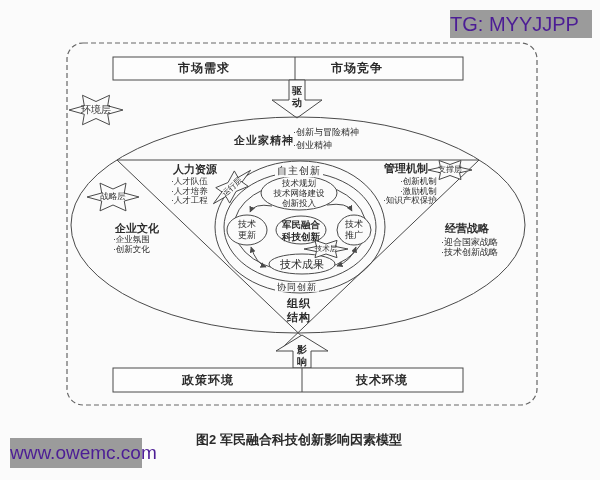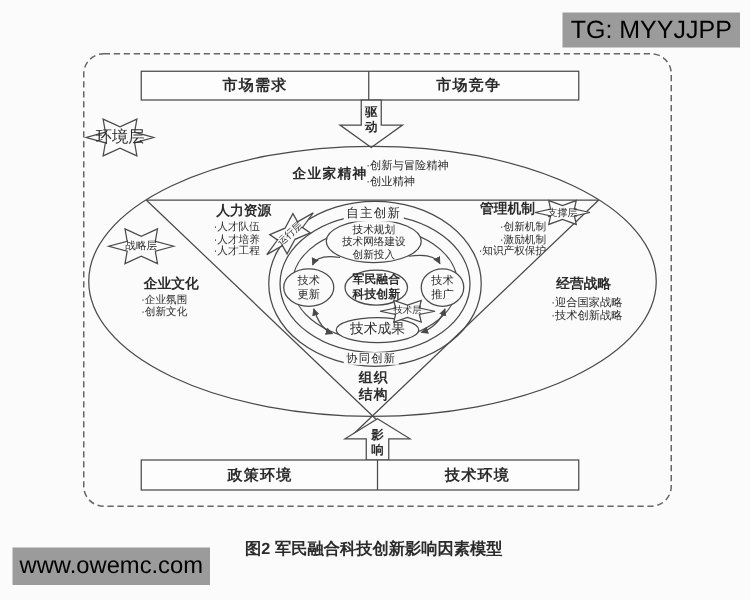--- a/index.html
+++ b/index.html
@@ -11,22 +11,22 @@
   }
   svg{position:absolute;left:0;top:0;z-index:1;}
   svg .ln{stroke:#4a4a4a;stroke-width:1;fill:none;}
   svg .fillw{fill:#fbfbfb;stroke:#4a4a4a;stroke-width:1;}
   svg .boxf{fill:#fdfdfd;stroke:#4a4a4a;stroke-width:1;}
   svg .dash{stroke:#666;stroke-width:1.2;fill:none;stroke-dasharray:5 3;}
   .t{position:absolute;z-index:2;transform:translate(-50%,-50%);
      white-space:pre-line;text-align:center;line-height:1.15;}
   .lb{position:absolute;z-index:2;white-space:pre-line;text-align:left;}
   .bold{font-weight:bold;}
-  .bannerbox{position:absolute;z-index:3;background:#9b9b9b;color:#000000;
-     display:flex;align-items:center;justify-content:center;}
+  .bannerbox{position:absolute;z-index:3;background:#9b9b9b;color:#4c1d95;
+     display:flex;align-items:center;}
   .ringlab{background:#fbfbfb;padding:0 2px;letter-spacing:1px;}
 </style>
 </head>
 <body>
 
 <svg width="600" height="480" viewBox="0 0 600 480">
   <defs>
     <marker id="ah" markerWidth="7" markerHeight="7" refX="5.5" refY="3" orient="auto-start-reverse" markerUnits="userSpaceOnUse">
       <path d="M0,0 L6,3 L0,6 Z" fill="#4a4a4a"></path>
     </marker>
@@ -70,26 +70,26 @@
   <polygon class="fillw" vector-effect="non-scaling-stroke" transform="translate(450,170) scale(22,11)" points="1,0 0.433,0.25 0.5,0.866 0,0.5 -0.5,0.866 -0.433,0.25 -1,0 -0.433,-0.25 -0.5,-0.866 0,-0.5 0.5,-0.866 0.433,-0.25"></polygon>
   <polygon class="fillw" vector-effect="non-scaling-stroke" transform="translate(232,187) rotate(-42) scale(25,12)" points="1,0 0.433,0.25 0.5,0.866 0,0.5 -0.5,0.866 -0.433,0.25 -1,0 -0.433,-0.25 -0.5,-0.866 0,-0.5 0.5,-0.866 0.433,-0.25"></polygon>
   <polygon class="fillw" vector-effect="non-scaling-stroke" transform="translate(326,249) scale(22,10)" points="1,0 0.433,0.25 0.5,0.866 0,0.5 -0.5,0.866 -0.433,0.25 -1,0 -0.433,-0.25 -0.5,-0.866 0,-0.5 0.5,-0.866 0.433,-0.25"></polygon>
 </svg>
 
 <div class="bannerbox" style="left:450px;top:10px;width:142px;height:28px;font-size:20px;">
   <span>TG: MYYJJPP</span>
 </div>
 
 <div class="t bold" style="left:204px;top:69px;font-size:12px;letter-spacing:1px;">市场需求</div>
-<div class="t bold" style="left:375px;top:69px;font-size:12px;letter-spacing:1px;">市场竞争</div>
+<div class="t bold" style="left:357px;top:69px;font-size:12px;letter-spacing:1px;">市场竞争</div>
 
 <div class="t bold" style="left:297px;top:96px;font-size:10px;">驱
 动</div>
 
-<div class="t" style="left:96px;top:110px;font-size:13px;">环境层</div>
+<div class="t" style="left:96px;top:110px;font-size:10px;">环境层</div>
 <div class="t" style="left:113px;top:197px;font-size:8.5px;">战略层</div>
 <div class="t" style="left:450px;top:170px;font-size:8px;">支撑层</div>
 <div class="t" style="left:232px;top:187px;font-size:8px;transform:translate(-50%,-50%) rotate(-42deg);">运行层</div>
 <div class="t" style="left:326px;top:249px;font-size:7.5px;">技术层</div>
 
 <div class="t bold" style="left:264px;top:140px;font-size:11px;letter-spacing:1px;">企业家精神</div>
 <div class="lb" style="left:293px;top:126px;font-size:9px;line-height:13px;">·创新与冒险精神
 ·创业精神</div>
 
 <div class="t bold" style="left:195px;top:169px;font-size:11px;">人力资源</div>
@@ -128,15 +128,15 @@
 结构</div>
 
 <div class="t bold" style="left:302px;top:355px;font-size:10px;">影
 响</div>
 
 <div class="t bold" style="left:208px;top:381px;font-size:12px;letter-spacing:1px;">政策环境</div>
 <div class="t bold" style="left:382px;top:381px;font-size:12px;letter-spacing:1px;">技术环境</div>
 
 <div class="t bold" style="left:299px;top:440px;font-size:13px;">图2 军民融合科技创新影响因素模型</div>
 
-<div class="bannerbox" style="left:10px;top:438px;width:158px;height:30px;font-size:19px;">
+<div class="bannerbox" style="left:10px;top:438px;width:132px;height:30px;font-size:19px;">
   <span>www.owemc.com</span>
 </div>
 
 </body></html>

